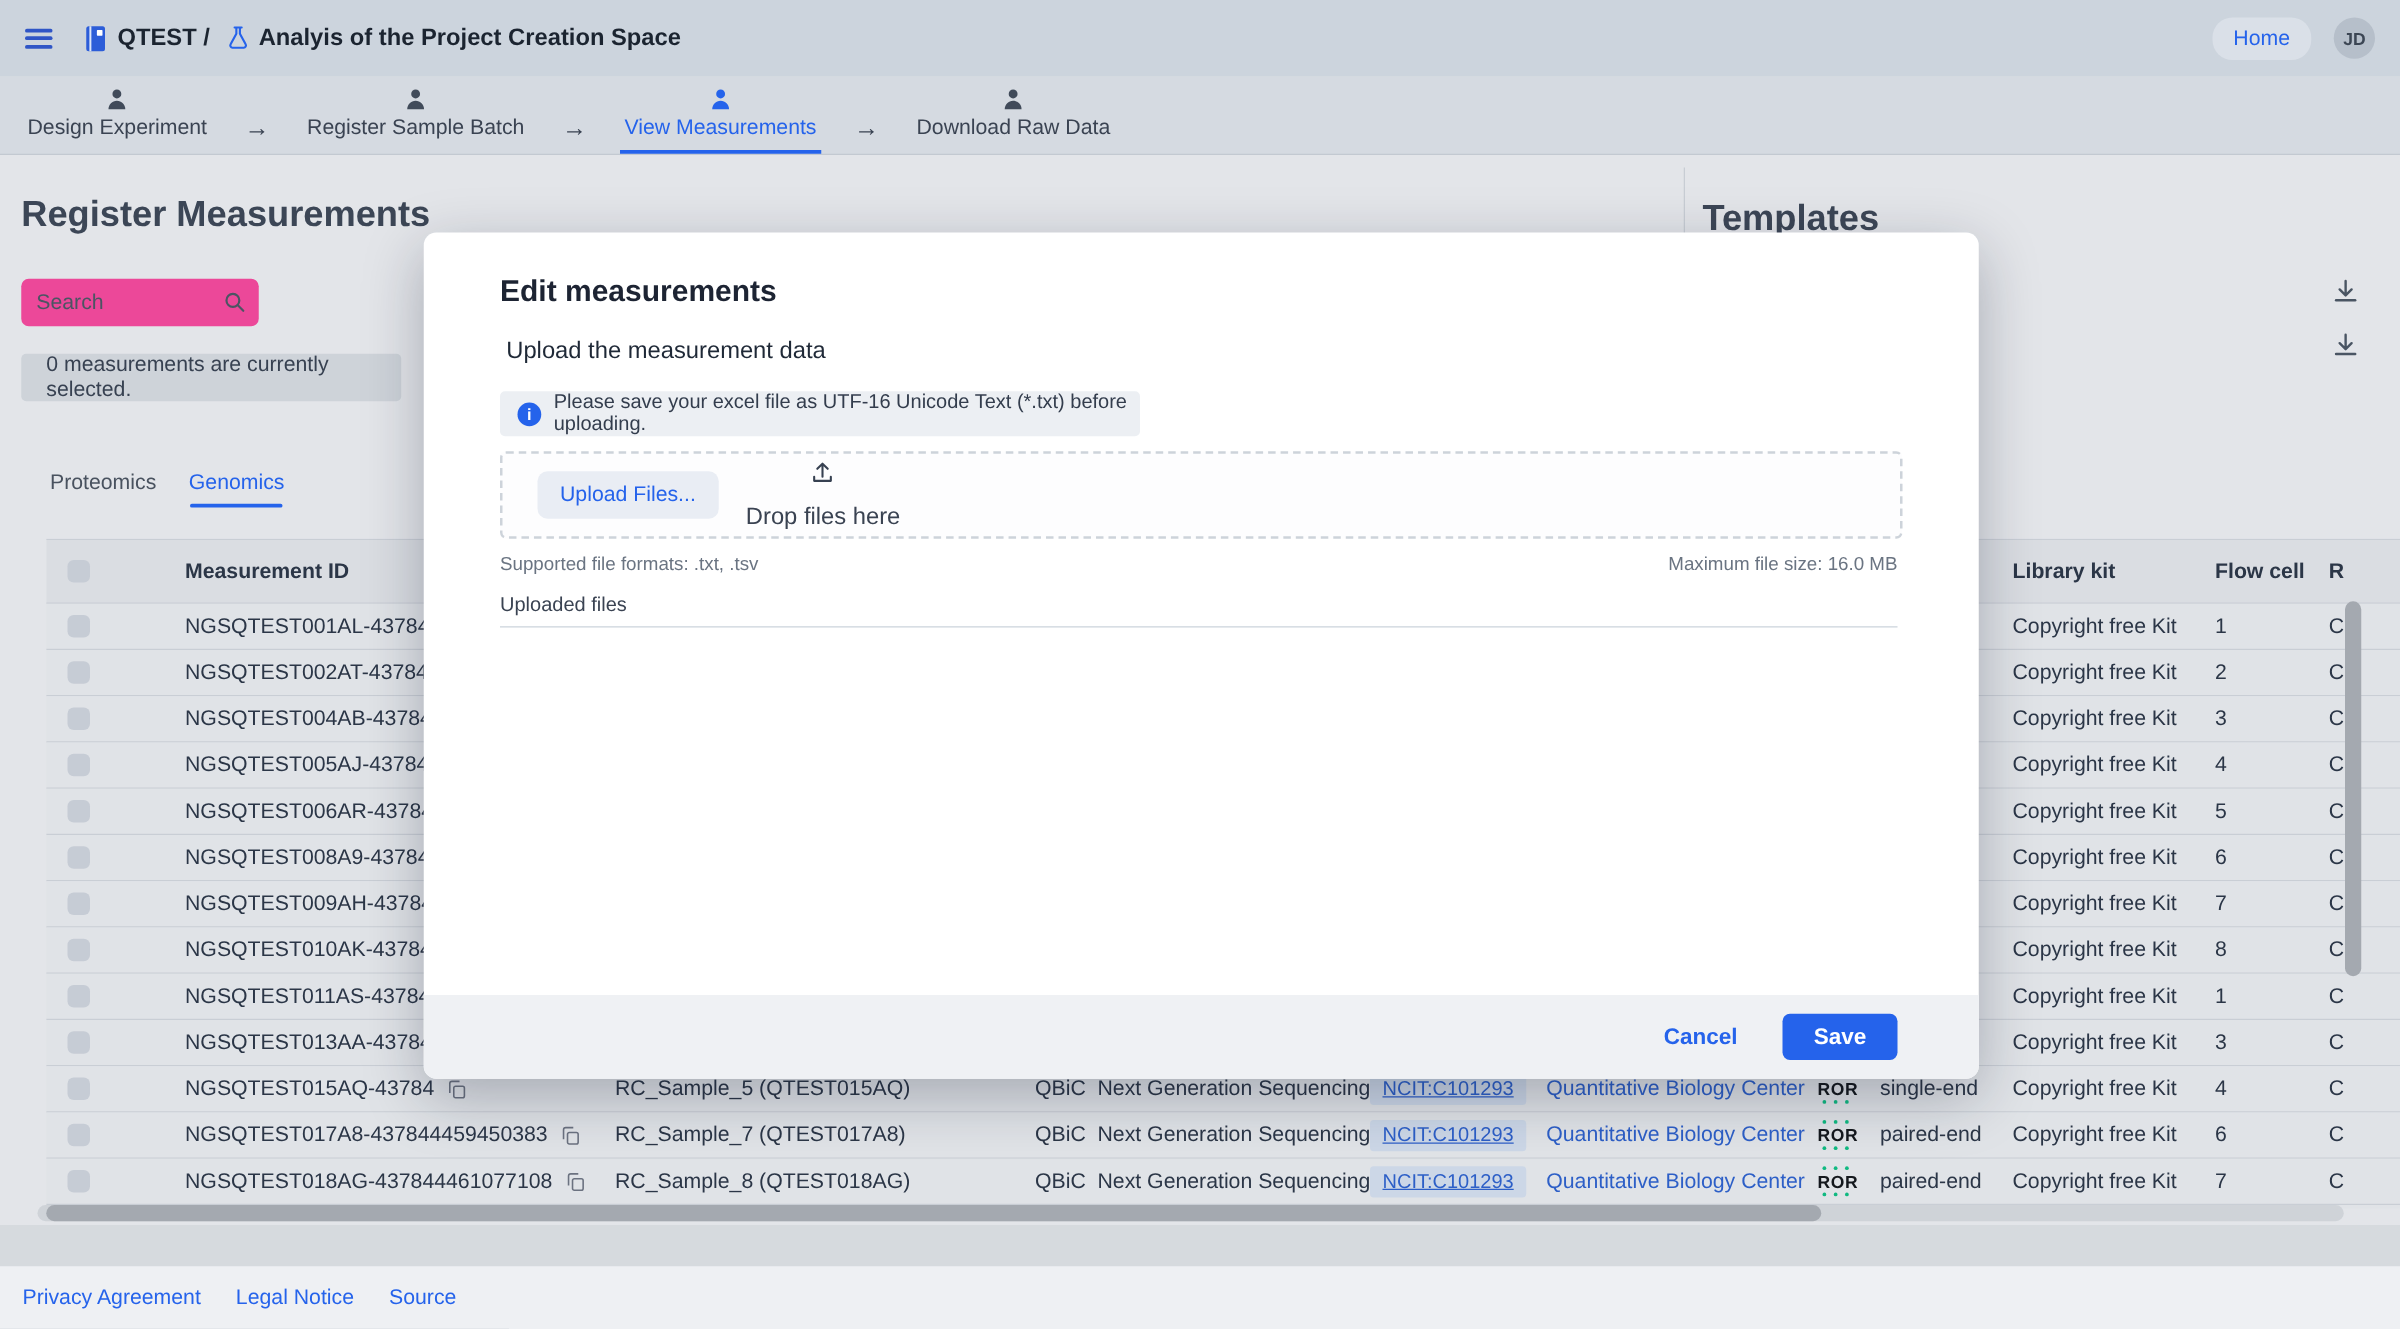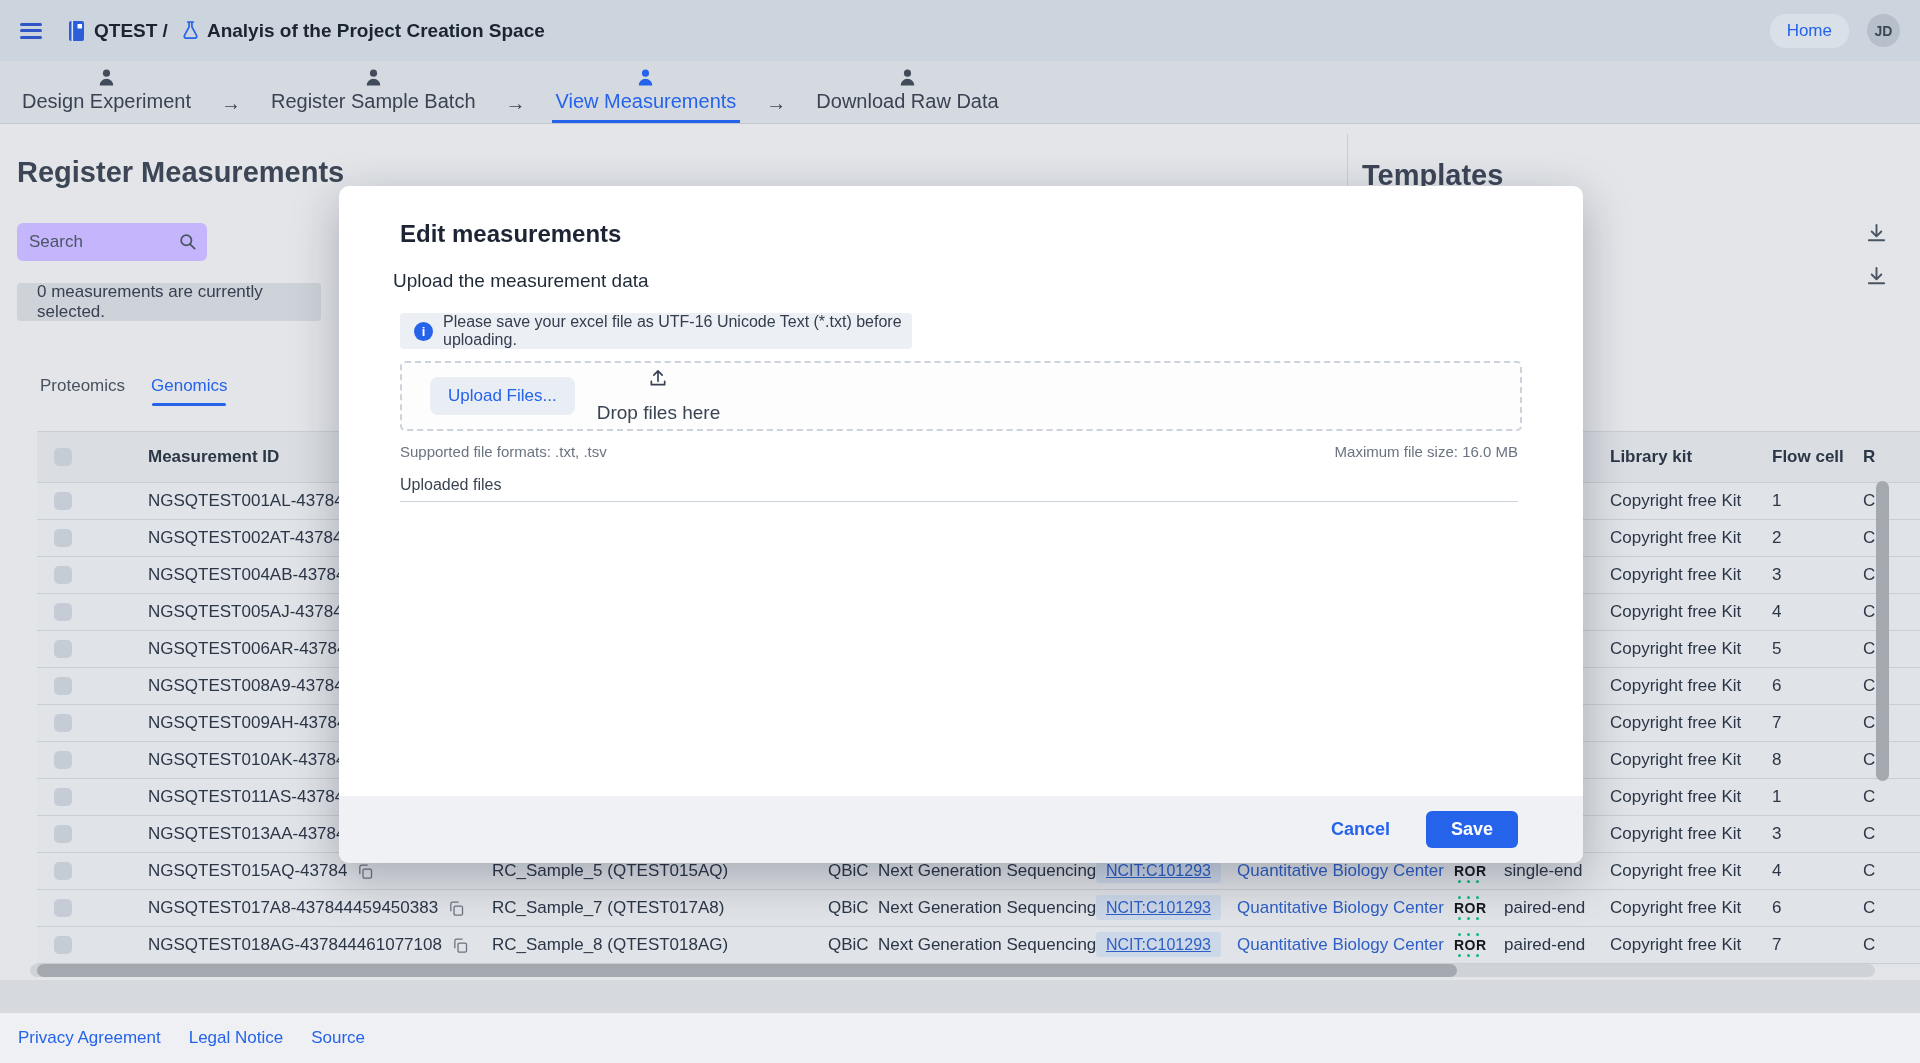--- a/index.html
+++ b/index.html
@@ -19,32 +19,32 @@
   .tb-spacer{flex:1;}
   .home-btn{background:#dae0e8;border:none;border-radius:16px;color:#2563eb;font-size:17px;
     font-family:inherit;padding:7px 17px;cursor:pointer;margin-right:18px;}
   .avatar{width:33px;height:33px;border-radius:50%;background:#b6bfca;color:#3c4654;
     display:flex;align-items:center;justify-content:center;font-size:14px;font-weight:700;}
   
   .steps{position:absolute;top:61px;left:0;width:1920px;height:63px;background:#d5dae1;
     border-bottom:1px solid #c3c9d1;display:flex;align-items:stretch;padding:0 18px;box-sizing:border-box;}
   .step{display:flex;flex-direction:column;align-items:center;justify-content:center;gap:3px;
     padding:0 4px;border-bottom:3px solid transparent;cursor:pointer;}
-  .step-label{font-size:20px;color:#3a4352;white-space:nowrap;}
+  .step-label{font-size:17px;color:#3a4352;white-space:nowrap;}
   .step-icon svg{display:block;fill:#414b5a;}
   .step.active{border-bottom-color:#2563eb;}
   .step.active .step-label{color:#2563eb;}
   .step.active .step-icon svg{fill:#2563eb;}
   .step-arrow{align-self:center;margin-top:22px;font-size:20px;color:#3a4352;padding:0 26px;}
   .steps .step-wrap:last-child .step-arrow{display:none;}
   .step-wrap{display:flex;}
   
   .content{position:absolute;top:124px;left:0;width:1920px;height:856px;background:#e3e5e9;overflow:hidden;}
   .page-title{position:absolute;top:32px;left:17px;font-size:29px;font-weight:700;color:#3c4656;margin:0;}
-  .search-box{position:absolute;top:99px;left:17px;width:190px;height:38px;background:#c4b5fd;border-radius:6px;}
+  .search-box{position:absolute;top:99px;left:17px;width:190px;height:38px;background:#ec4899;border-radius:6px;}
   .search-box input{position:absolute;inset:0;background:transparent;border:none;outline:none;
     font-family:inherit;font-size:17px;color:#2b3647;padding:0 36px 0 12px;width:100%;box-sizing:border-box;}
   .search-box input::placeholder{color:#4b5563;opacity:1;}
   .search-icon{position:absolute;right:10px;top:9px;}
   .sel-banner{position:absolute;top:159px;left:17px;width:304px;height:38px;background:#ced3d9;border-radius:4px;
     display:flex;align-items:center;padding-left:20px;box-sizing:border-box;font-size:17px;color:#374151;}
   .tabs{position:absolute;top:252px;left:40px;display:flex;gap:26px;}
   .tab{font-size:17px;color:#49525f;cursor:pointer;text-align:center;}
   .tab .tab-underline{height:3px;background:transparent;border-radius:2px;margin:7px auto 0;width:74px;}
   .tab.active{color:#2563eb;}
@@ -78,21 +78,21 @@
   .hscroll-track{position:absolute;left:30px;top:840px;width:1845px;height:13px;background:#cfd3d8;border-radius:7px;}
   .hscroll-thumb{position:absolute;left:37px;top:840px;width:1420px;height:13px;background:#a4a9b0;border-radius:7px;}
   
   .footer{position:absolute;top:1013px;left:0;width:1920px;height:50px;background:#eef0f3;
     display:flex;align-items:center;gap:28px;padding-left:18px;box-sizing:border-box;}
   .footer a{color:#2563eb;font-size:17px;text-decoration:none;cursor:pointer;}
   
   .modal{position:absolute;left:339px;top:186px;width:1244px;height:677px;background:#ffffff;border-radius:10px;
     box-shadow:0 14px 48px rgba(15,23,42,.28);z-index:50;}
   .modal-title{position:absolute;left:61px;top:34px;font-size:24px;font-weight:700;color:#1d2433;margin:0;}
-  .modal-section{position:absolute;left:54px;top:84px;font-size:19px;color:#1f2937;}
+  .modal-section{position:absolute;left:66px;top:84px;font-size:19px;color:#1f2937;}
   .info-box{position:absolute;left:61px;top:127px;width:512px;height:36px;background:#eceff3;border-radius:4px;
     display:flex;align-items:center;gap:10px;padding-left:14px;box-sizing:border-box;}
   .info-icon{width:19px;height:19px;border-radius:50%;background:#2563eb;color:#fff;display:flex;
     align-items:center;justify-content:center;font-size:13px;font-weight:700;font-style:normal;flex:none;}
   .info-text{font-size:16px;color:#333d4d;}
   .dropzone{position:absolute;left:61px;top:175px;width:1122px;height:70px;border:2px dashed #cdd3da;
     border-radius:5px;box-sizing:border-box;display:flex;align-items:center;padding-left:28px;gap:22px;background:#fdfdfe;}
   .upload-btn{background:#e9edf4;border:none;border-radius:8px;color:#2563eb;font-size:17px;font-weight:500;
     font-family:inherit;padding:9px 18px;cursor:pointer;}
   .drop-area{display:flex;align-items:center;gap:9px;color:#3a4352;font-size:19px;flex-direction:column;}

